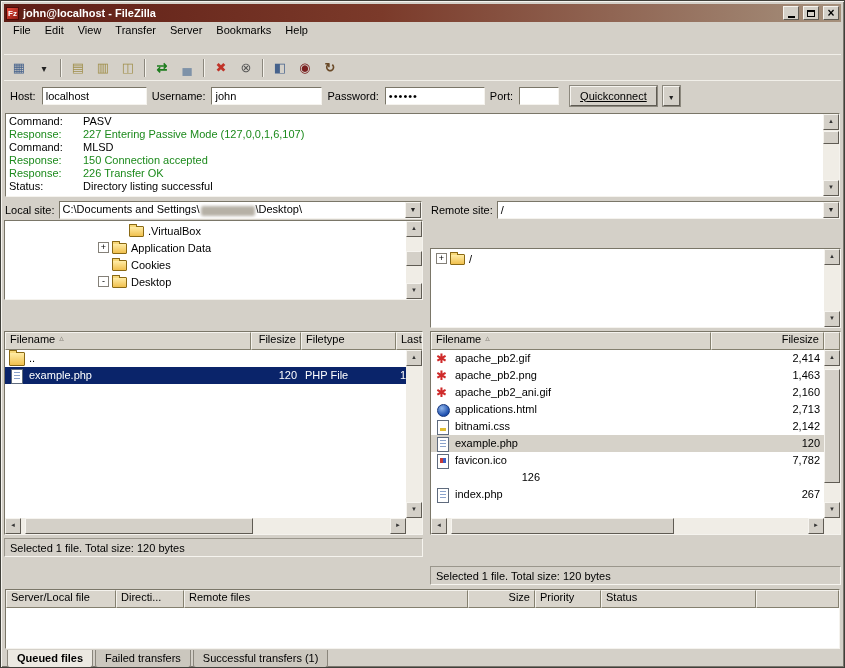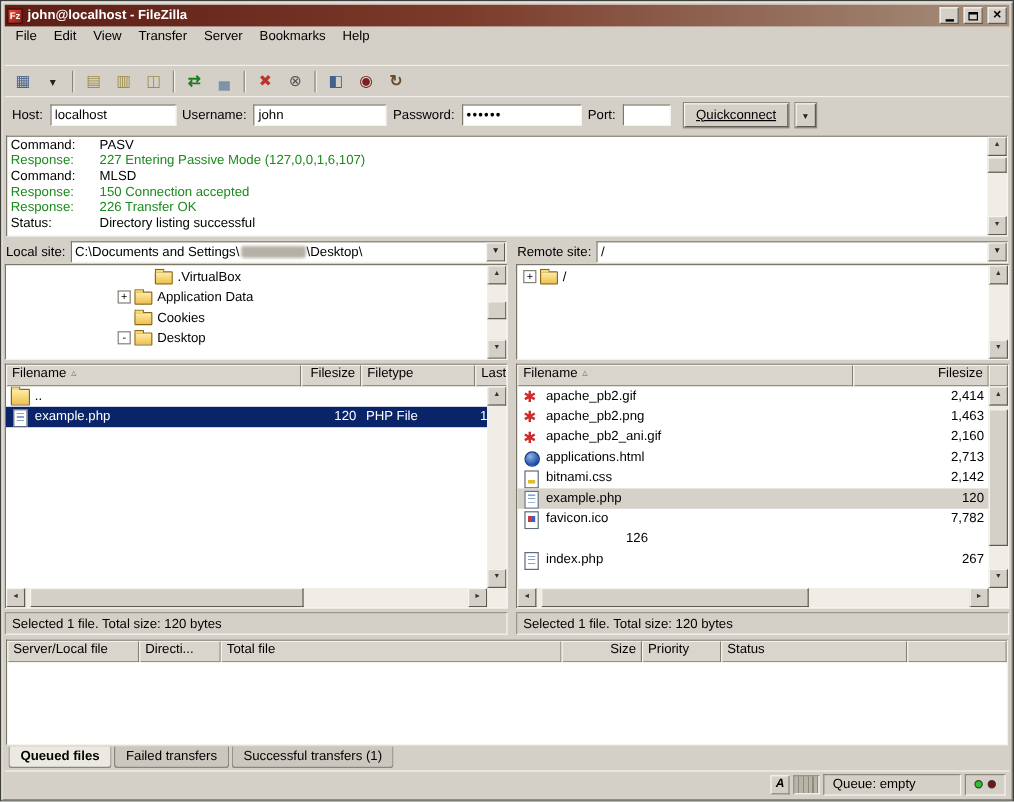--- a/index.html
+++ b/index.html
@@ -61,21 +61,21 @@
   .logwrap{flex:none;height:84px;margin:3px 1px 2px;background:#fff;position:relative;
     border:1px solid;border-color:#7a7668 #f5f3ee #f5f3ee #7a7668;overflow:hidden;}
   .logbody{position:absolute;left:3px;top:1px;right:18px;bottom:1px;overflow:hidden;}
   .log-line{display:flex;line-height:13px;white-space:nowrap;}
   .log-type{width:74px;flex:none;}
   .log-line.response{color:#1c8a1c;}
   
   .split{display:flex;flex:none;}
   .lp{width:419px;flex:none;display:flex;flex-direction:column;min-width:0;}
   .gap{width:7px;flex:none;}
-  .rp{flex:1;display:flex;flex-direction:column;min-width:0;}
+  .rp{flex:1;display:flex;flex-direction:column;min-width:0;gap:28px;}
   .site-hdr{flex:none;height:21px;display:flex;align-items:center;gap:4px;padding:0 1px;}
   .combo{flex:1;height:18px;background:#fff;border:1px solid;border-color:#7a7668 #f5f3ee #f5f3ee #7a7668;
     display:flex;align-items:center;padding-left:3px;position:relative;overflow:hidden;white-space:nowrap;}
   .combo-btn{position:absolute;right:0;top:0;bottom:0;width:16px;background:#d4d0c8;border:1px solid;
     border-color:#f6f4ef #5f5b53 #5f5b53 #f6f4ef;display:flex;align-items:center;justify-content:center;}
   .redacted{display:inline-block;width:54px;height:10px;background:#b6b1a6;filter:blur(1.5px);
     border-radius:2px;vertical-align:middle;margin:0 1px;}
   .treebox{flex:none;height:80px;background:#fff;border:1px solid;
     border-color:#7a7668 #f5f3ee #f5f3ee #7a7668;position:relative;overflow:hidden;padding:1px 18px 1px 1px;}
   .tree-row{height:17px;display:flex;align-items:center;white-space:nowrap;}
@@ -497,21 +497,21 @@
 
   <div class="queuewrap">
     <div class="list-hdr">
         <span class="col-hdr" style="width: 110px;">
           <span class="hdr-label">Server/Local file</span>
         </span>
         <span class="col-hdr" style="width: 68px;">
           <span class="hdr-label">Directi...</span>
         </span>
         <span class="col-hdr" style="width: 284px;">
-          <span class="hdr-label">Total file</span>
+          <span class="hdr-label">Remote files</span>
         </span>
         <span class="col-hdr right" style="width: 67px;">
           <span class="hdr-label">Size</span>
         </span>
         <span class="col-hdr" style="width: 66px;">
           <span class="hdr-label">Priority</span>
         </span>
         <span class="col-hdr" style="width: 155px;">
           <span class="hdr-label">Status</span>
         </span>

